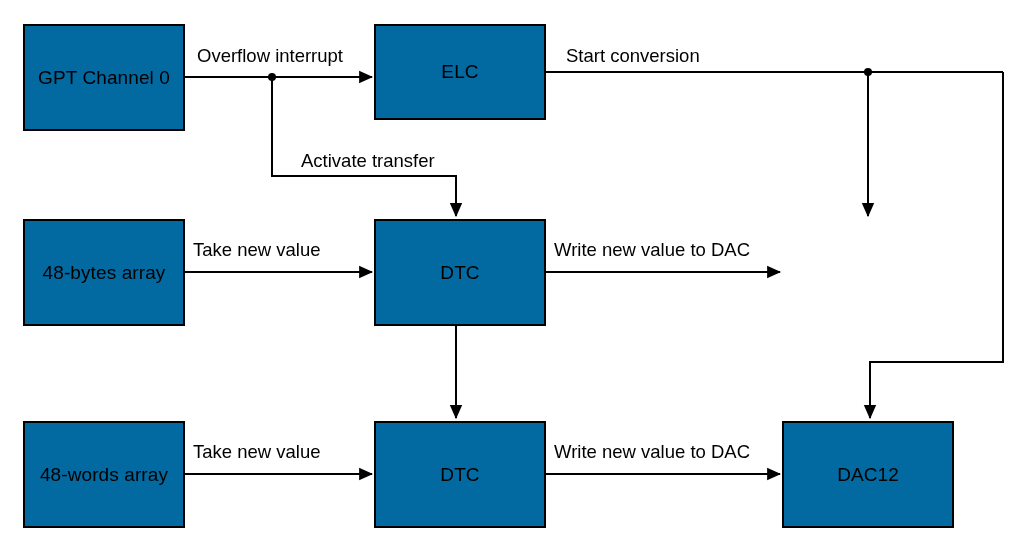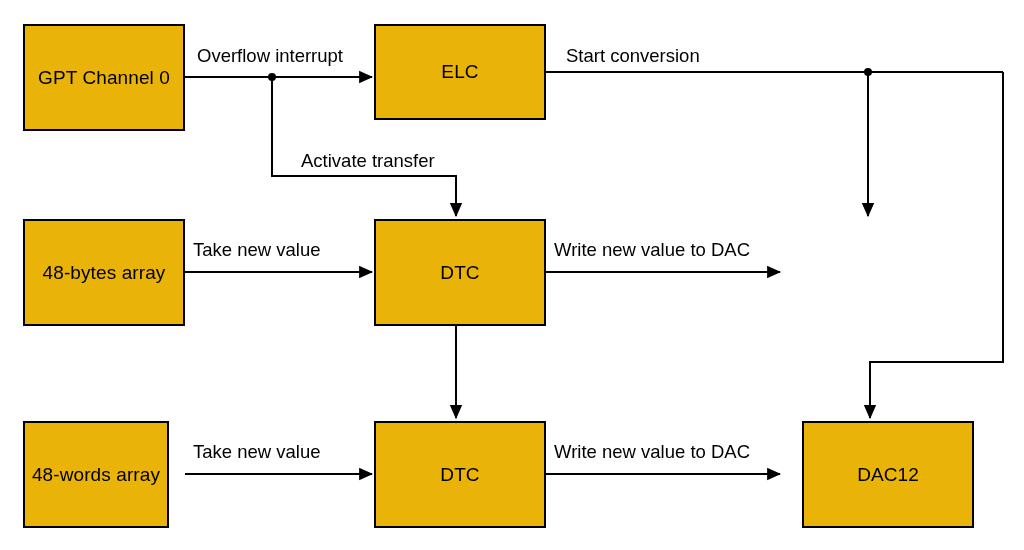--- a/index.html
+++ b/index.html
@@ -20,21 +20,21 @@
     position: absolute;
     left: 0;
     top: 0;
     width: 1024px;
     height: 550px;
   }
   .node {
     position: absolute;
     box-sizing: border-box;
     border: 2px solid #000000;
-    background: #eab308;
+    background: #0369a1;
     display: flex;
     align-items: center;
     justify-content: center;
     font-size: 19px;
     color: #000000;
     letter-spacing: 0.1px;
     z-index: 3;
   }
   .edge-label {
     position: absolute;
@@ -93,29 +93,29 @@
 
   <div class="node" style="left:23px; top:219px; width:162px; height:107px;">
     <span>48-bytes array</span>
   </div>
 
   <div class="node" style="left:374px; top:219px; width:172px; height:107px;">
     <span>DTC</span>
   </div>
 
 
-  <div class="node" style="left:23px; top:421px; width:146px; height:107px;text-align:center;">
+  <div class="node" style="left:23px; top:421px; width:162px; height:107px;text-align:center;">
     <span>48-words array</span>
   </div>
 
   <div class="node" style="left:374px; top:421px; width:172px; height:107px;">
     <span>DTC</span>
   </div>
 
-  <div class="node" style="left:782px; top:421px; width:172px; height:107px;margin-left:20px;">
+  <div class="node" style="left:782px; top:421px; width:172px; height:107px;">
     <span>DAC12</span>
   </div>
 
   <div class="edge-label" style="left:196px; top:46px;">Overflow interrupt</div>
 
   <div class="edge-label" style="left:278px; top:151px;margin-left:22px;">Activate transfer</div>
 
   <div class="edge-label" style="left:556px; top:46px;margin-left:9px;">Start conversion</div>
 
   <div class="edge-label" style="left:192px; top:240px;">Take new value</div>

